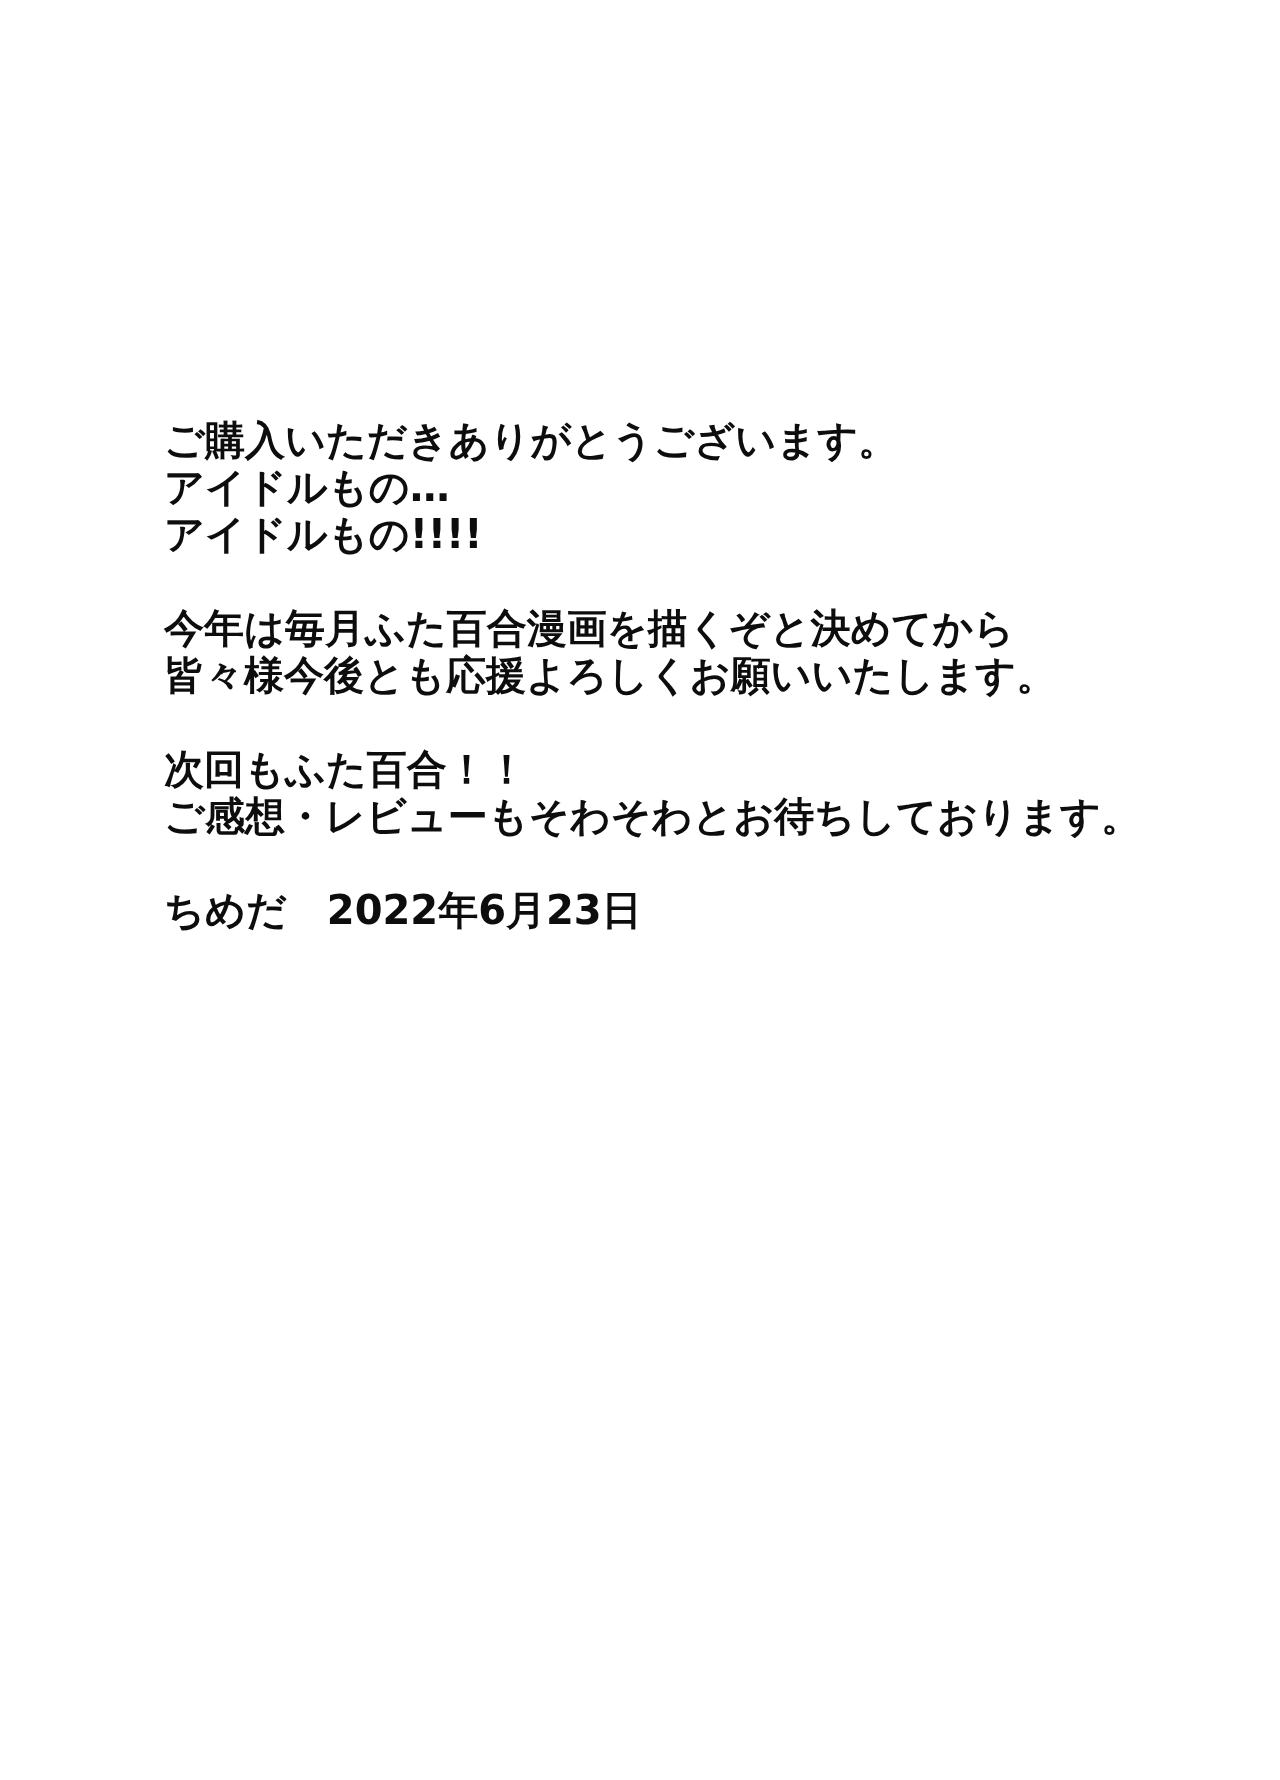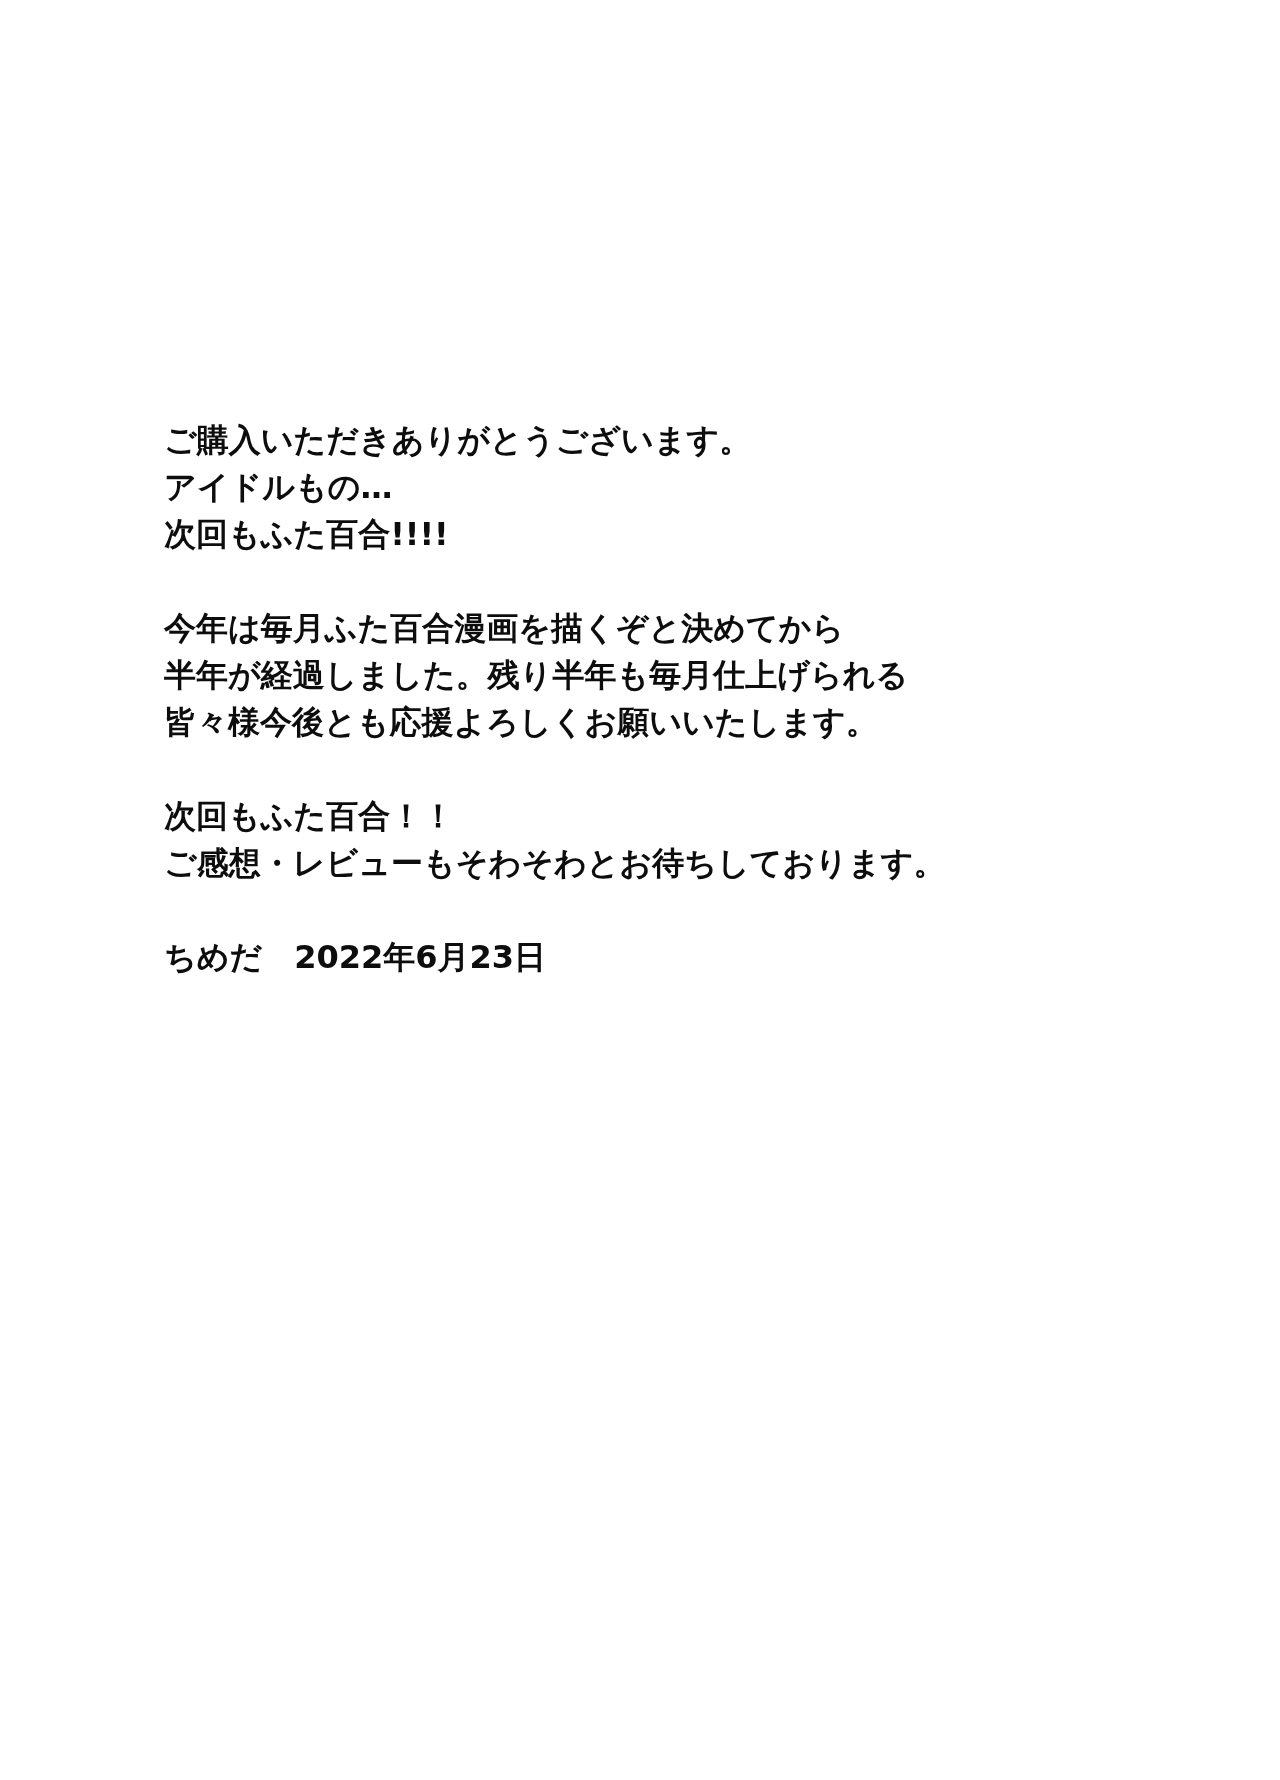--- a/index.html
+++ b/index.html
@@ -19,40 +19,39 @@
     inset: 0;
     background: #ffffff;
   }
   .afterword {
     position: absolute;
     left: 164px;
     top: 417px;
     width: 1000px;
     color: #0d0d0d;
     font-weight: 700;
-    font-size: 32px;
+    font-size: 40px;
     line-height: 47px;
     letter-spacing: 0px;
     white-space: nowrap;
   }
   .afterword .line {
     min-height: 47px;
   }
 </style>
 </head>
 <body>
 
 <div class="page">
   <div class="afterword">
     <div class="line">ご購入いただきありがとうございます。</div>
     <div class="line">アイドルもの…</div>
-    <div class="line">次回もふた百合!!!!</div>
+    <div class="line">アイドルもの!!!!</div>
     <div class="line"></div>
     <div class="line">今年は毎月ふた百合漫画を描くぞと決めてから</div>
-    <div class="line">半年が経過しました。残り半年も毎月仕上げられる</div>
     <div class="line">皆々様今後とも応援よろしくお願いいたします。</div>
     <div class="line"></div>
     <div class="line">次回もふた百合！！</div>
     <div class="line">ご感想・レビューもそわそわとお待ちしております。</div>
     <div class="line"></div>
     <div class="line">ちめだ　2022年6月23日</div>
   </div>
 </div>
 
 </body></html>

